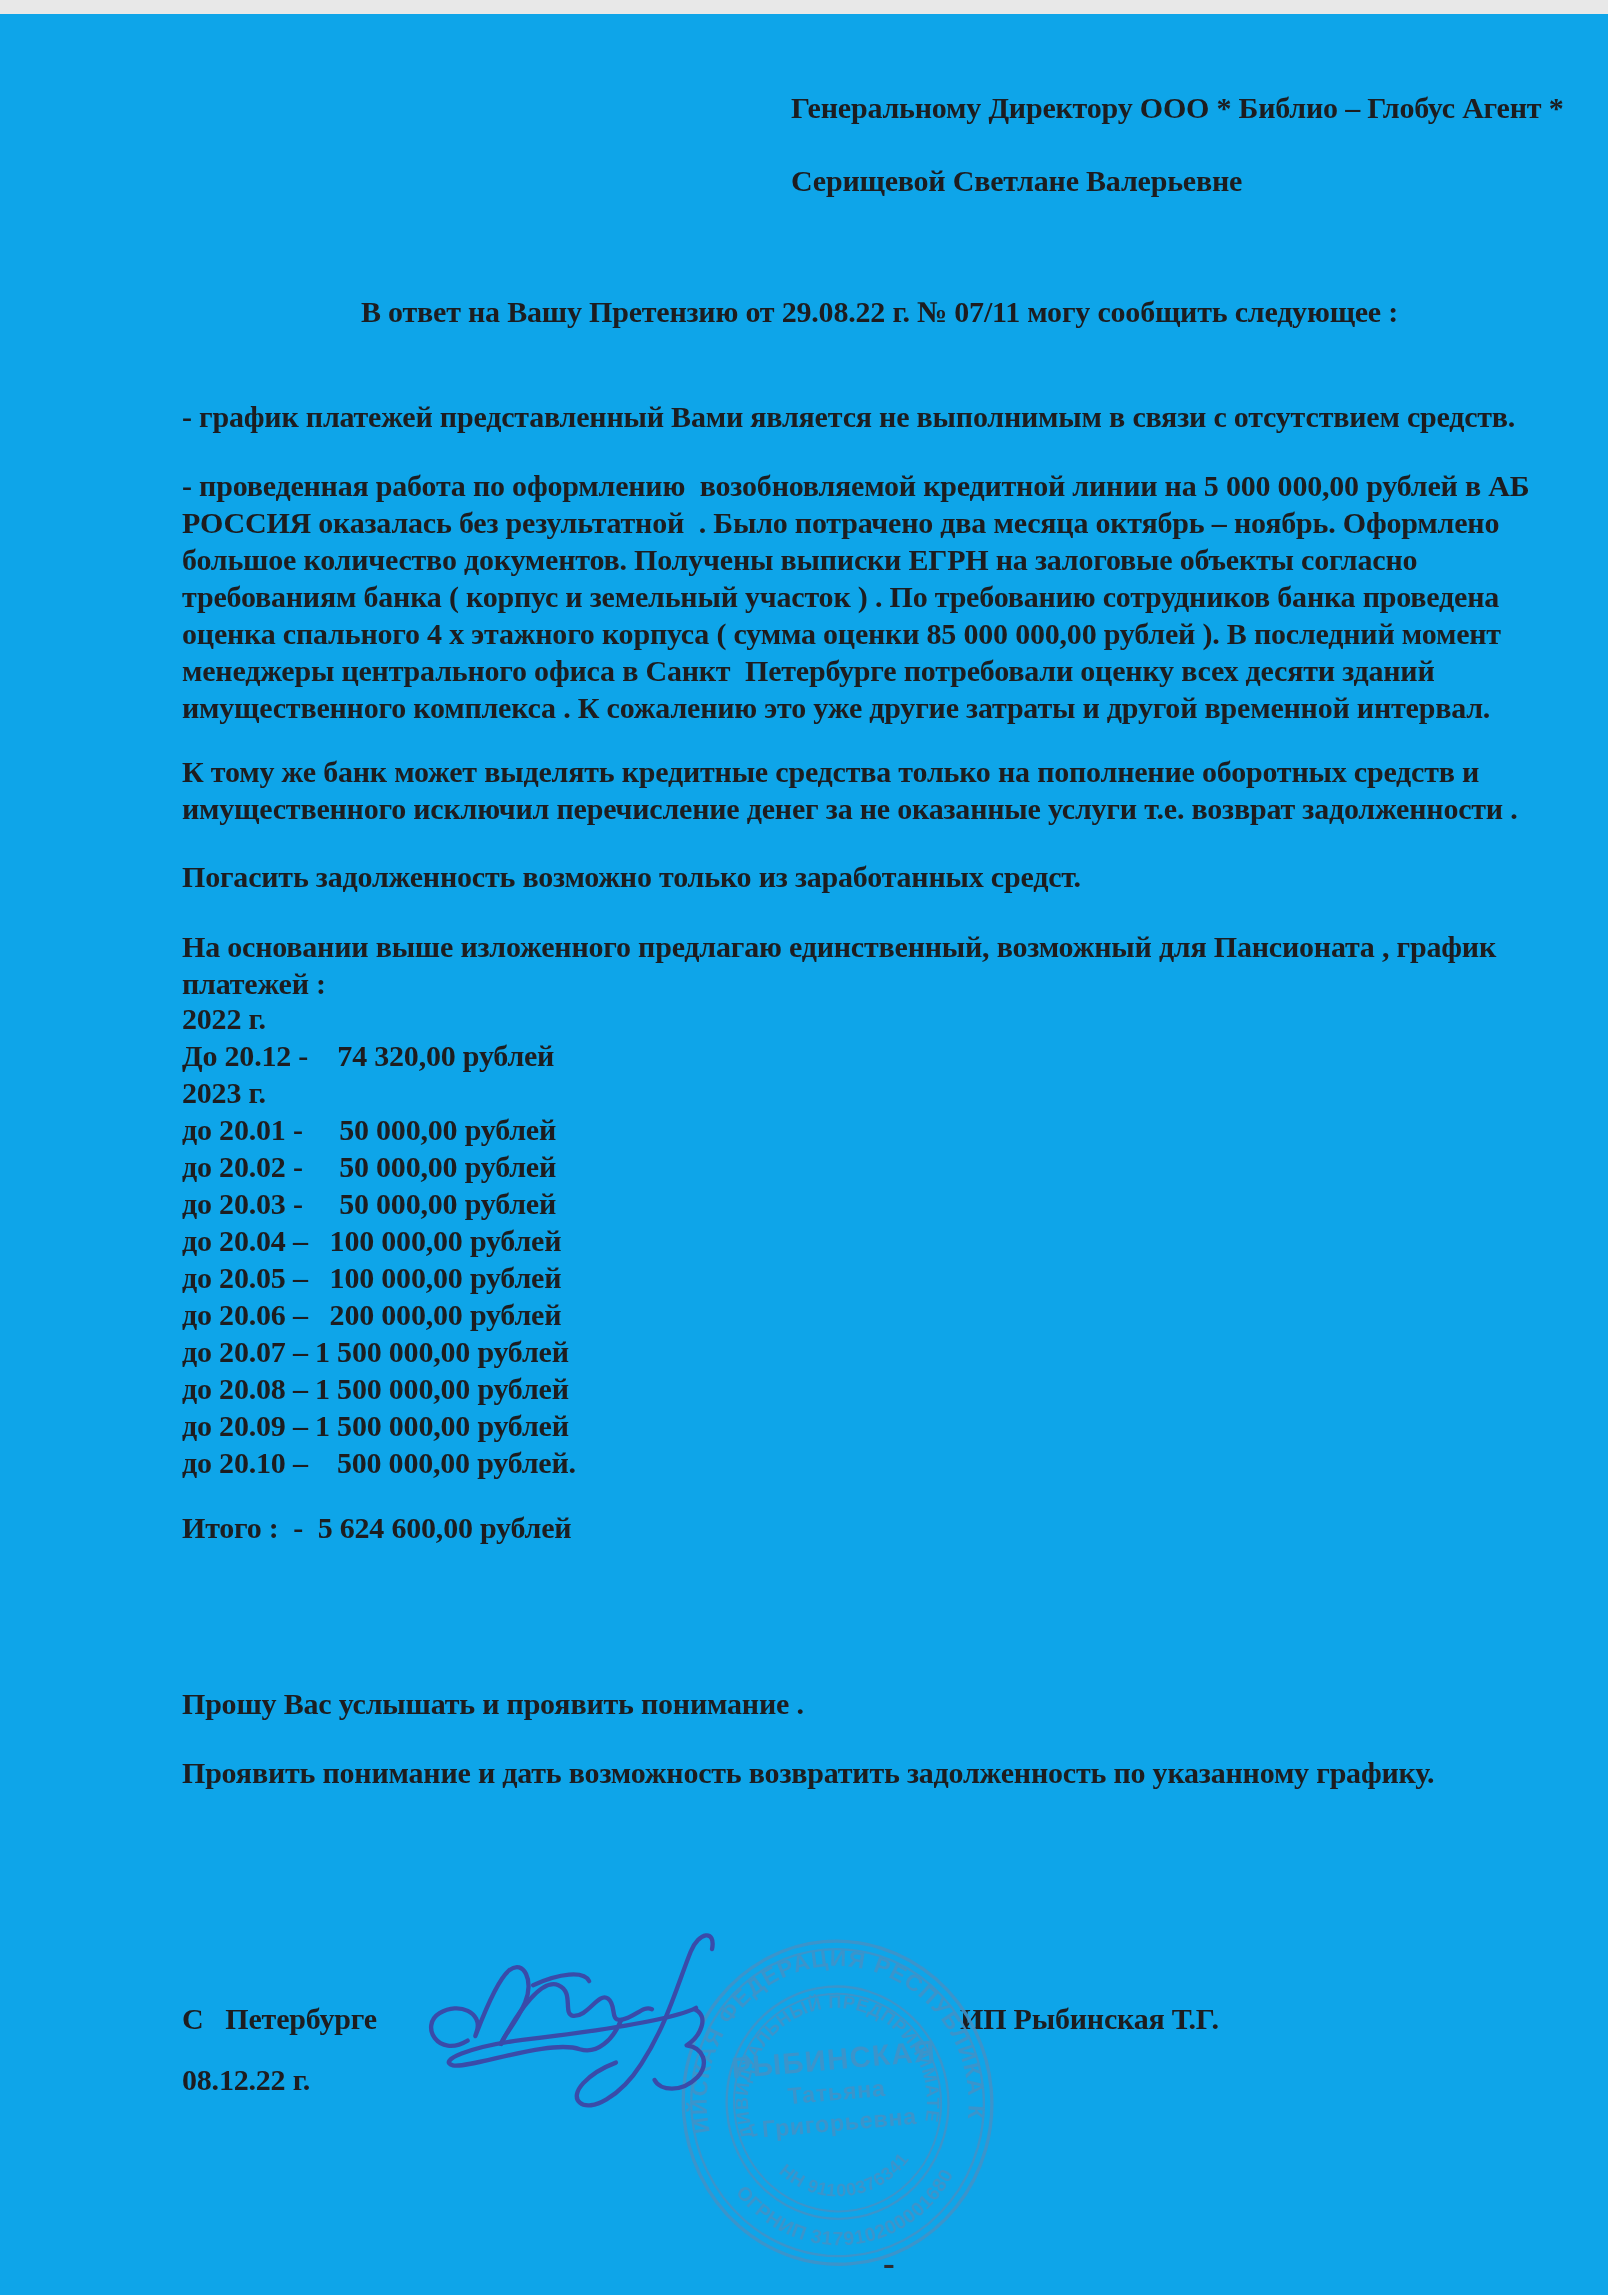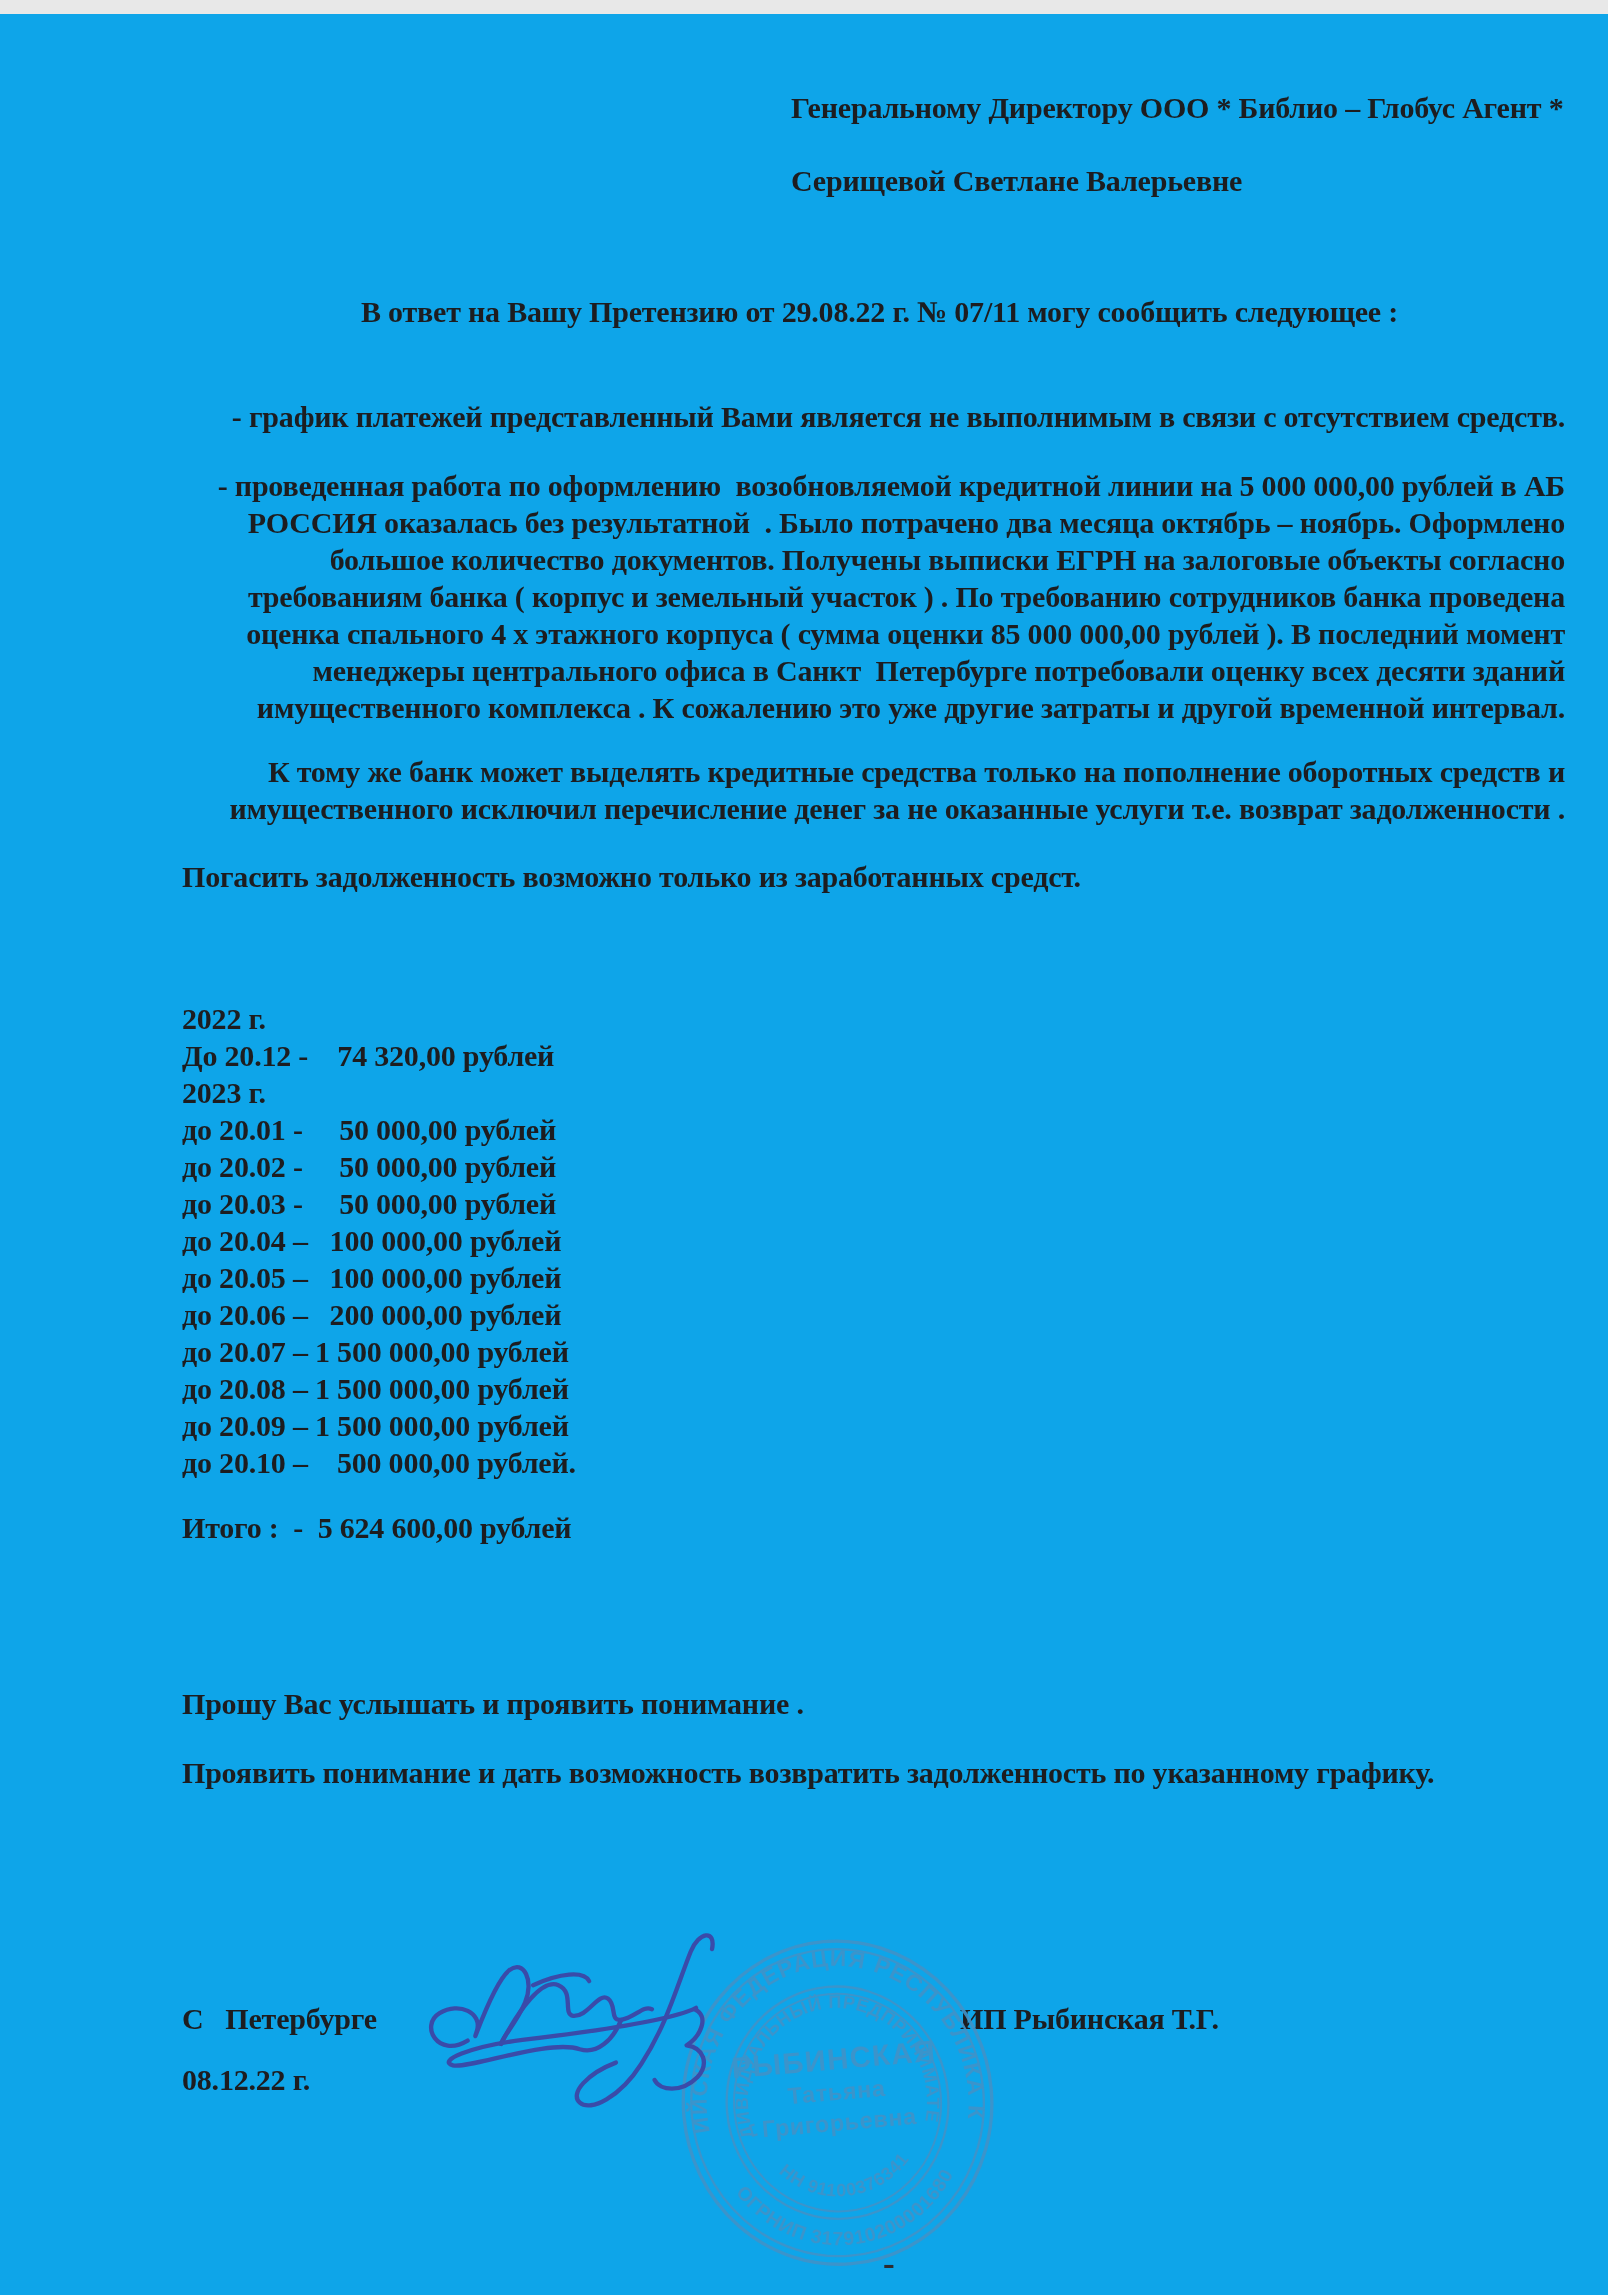--- a/index.html
+++ b/index.html
@@ -14,21 +14,21 @@
     font-weight: bold;
     color: #1d1d20;
   }
   .t {
     position: absolute;
     white-space: pre-wrap;
     font-size: 30px;
     line-height: 37px;
     letter-spacing: -0.2px;
   }
-  .block-w { width: 1383px; text-align: right; }
+  .block-w { width: 1383px; }
   #header1   { left: 791px; top: 75px; }
   #header2   { left: 791px; top: 148px; }
   #intro     { left: 361px;  top: 279px; }
   #p1        { left: 182px;  top: 384px; }
   #p2        { left: 182px;  top: 453px; }
   #p3        { left: 182px;  top: 739px; }
   #p4        { left: 182px;  top: 844px; }
   #p5        { left: 182px;  top: 914px; }
   #schedule  { left: 182px;  top: 986px; }
   #total     { left: 182px;  top: 1495px; }
@@ -64,20 +64,22 @@
   <div class="t block-w" id="p2">- проведенная работа по оформлению  возобновляемой кредитной линии на 5 000 000,00 рублей в АБ
 РОССИЯ оказалась без результатной  . Было потрачено два месяца октябрь – ноябрь. Оформлено
 большое количество документов. Получены выписки ЕГРН на залоговые объекты согласно
 требованиям банка ( корпус и земельный участок ) . По требованию сотрудников банка проведена
 оценка спального 4 х этажного корпуса ( сумма оценки 85 000 000,00 рублей ). В последний момент
 менеджеры центрального офиса в Санкт  Петербурге потребовали оценку всех десяти зданий
 имущественного комплекса . К сожалению это уже другие затраты и другой временной интервал.</div>
   <div class="t block-w" id="p3">К тому же банк может выделять кредитные средства только на пополнение оборотных средств и
 имущественного исключил перечисление денег за не оказанные услуги т.е. возврат задолженности .</div>
   <div class="t" id="p4">Погасить задолженность возможно только из заработанных средст.</div>
+  <div class="t block-w" id="p5">На основании выше изложенного предлагаю единственный, возможный для Пансионата , график
+платежей :</div>
 
   <div class="t" id="schedule">2022 г.
 До 20.12 -    74 320,00 рублей
 2023 г.
 до 20.01 -     50 000,00 рублей
 до 20.02 -     50 000,00 рублей
 до 20.03 -     50 000,00 рублей
 до 20.04 –   100 000,00 рублей
 до 20.05 –   100 000,00 рублей
 до 20.06 –   200 000,00 рублей

